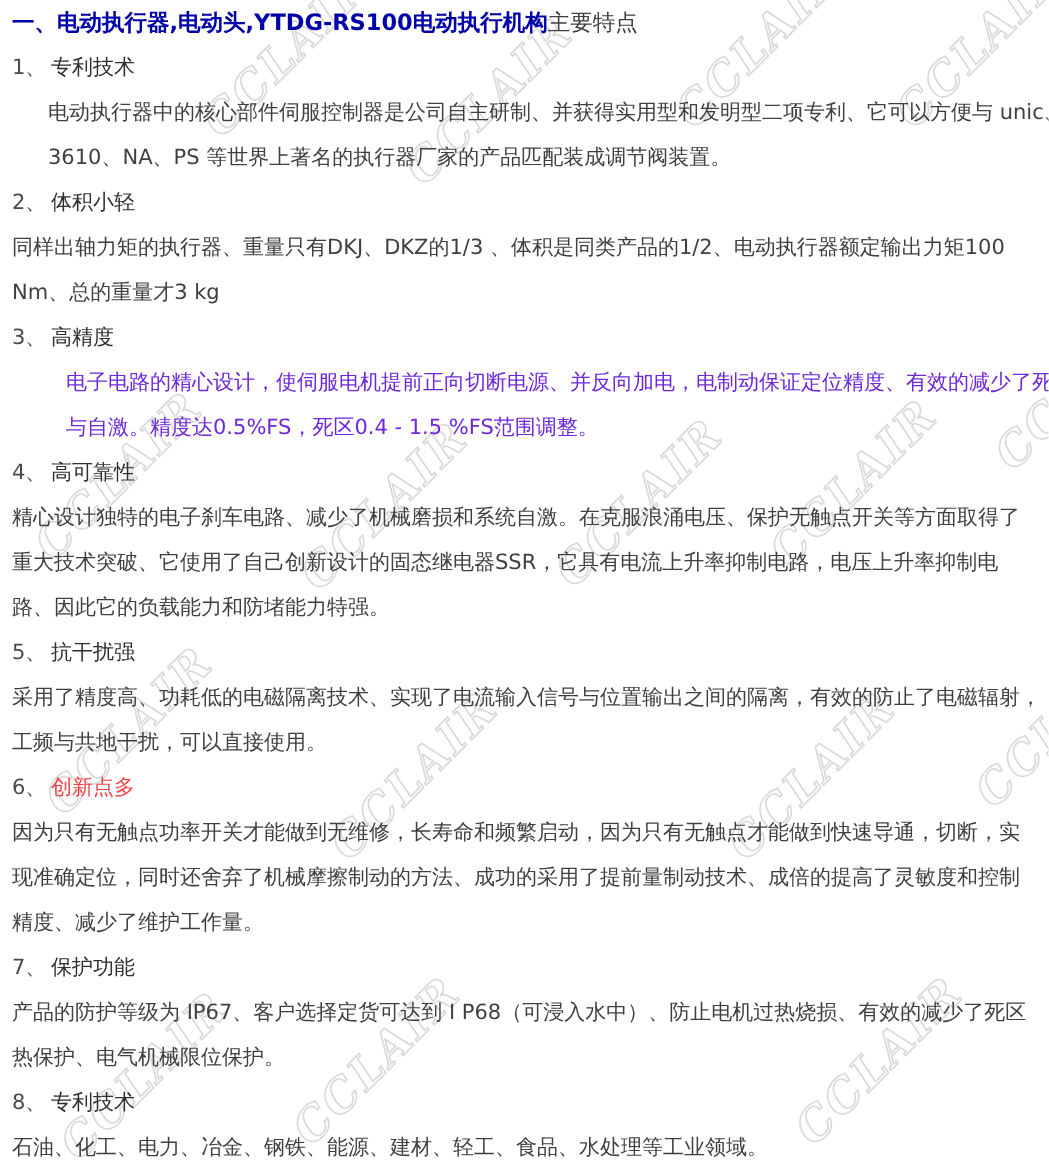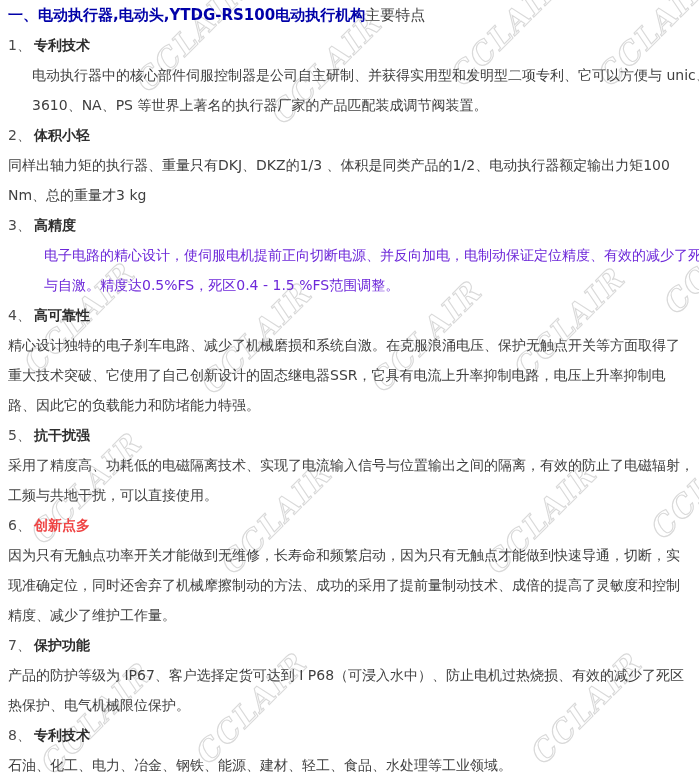--- a/index.html
+++ b/index.html
@@ -59,21 +59,21 @@
     font-size: 14px;
     white-space: nowrap;
   }
   .sec-num {
     color: #4a4a4a;
     font-weight: normal;
     margin-right: 3px;
   }
   .sec-title {
     color: #2e2e2e;
-    font-weight: bold;
+    font-weight: normal;
   }
   .sec-body {
     line-height: 30px;
     font-size: 14px;
     color: #3f3f3f;
     white-space: pre;
   }
 </style>
 </head>
 <body>

